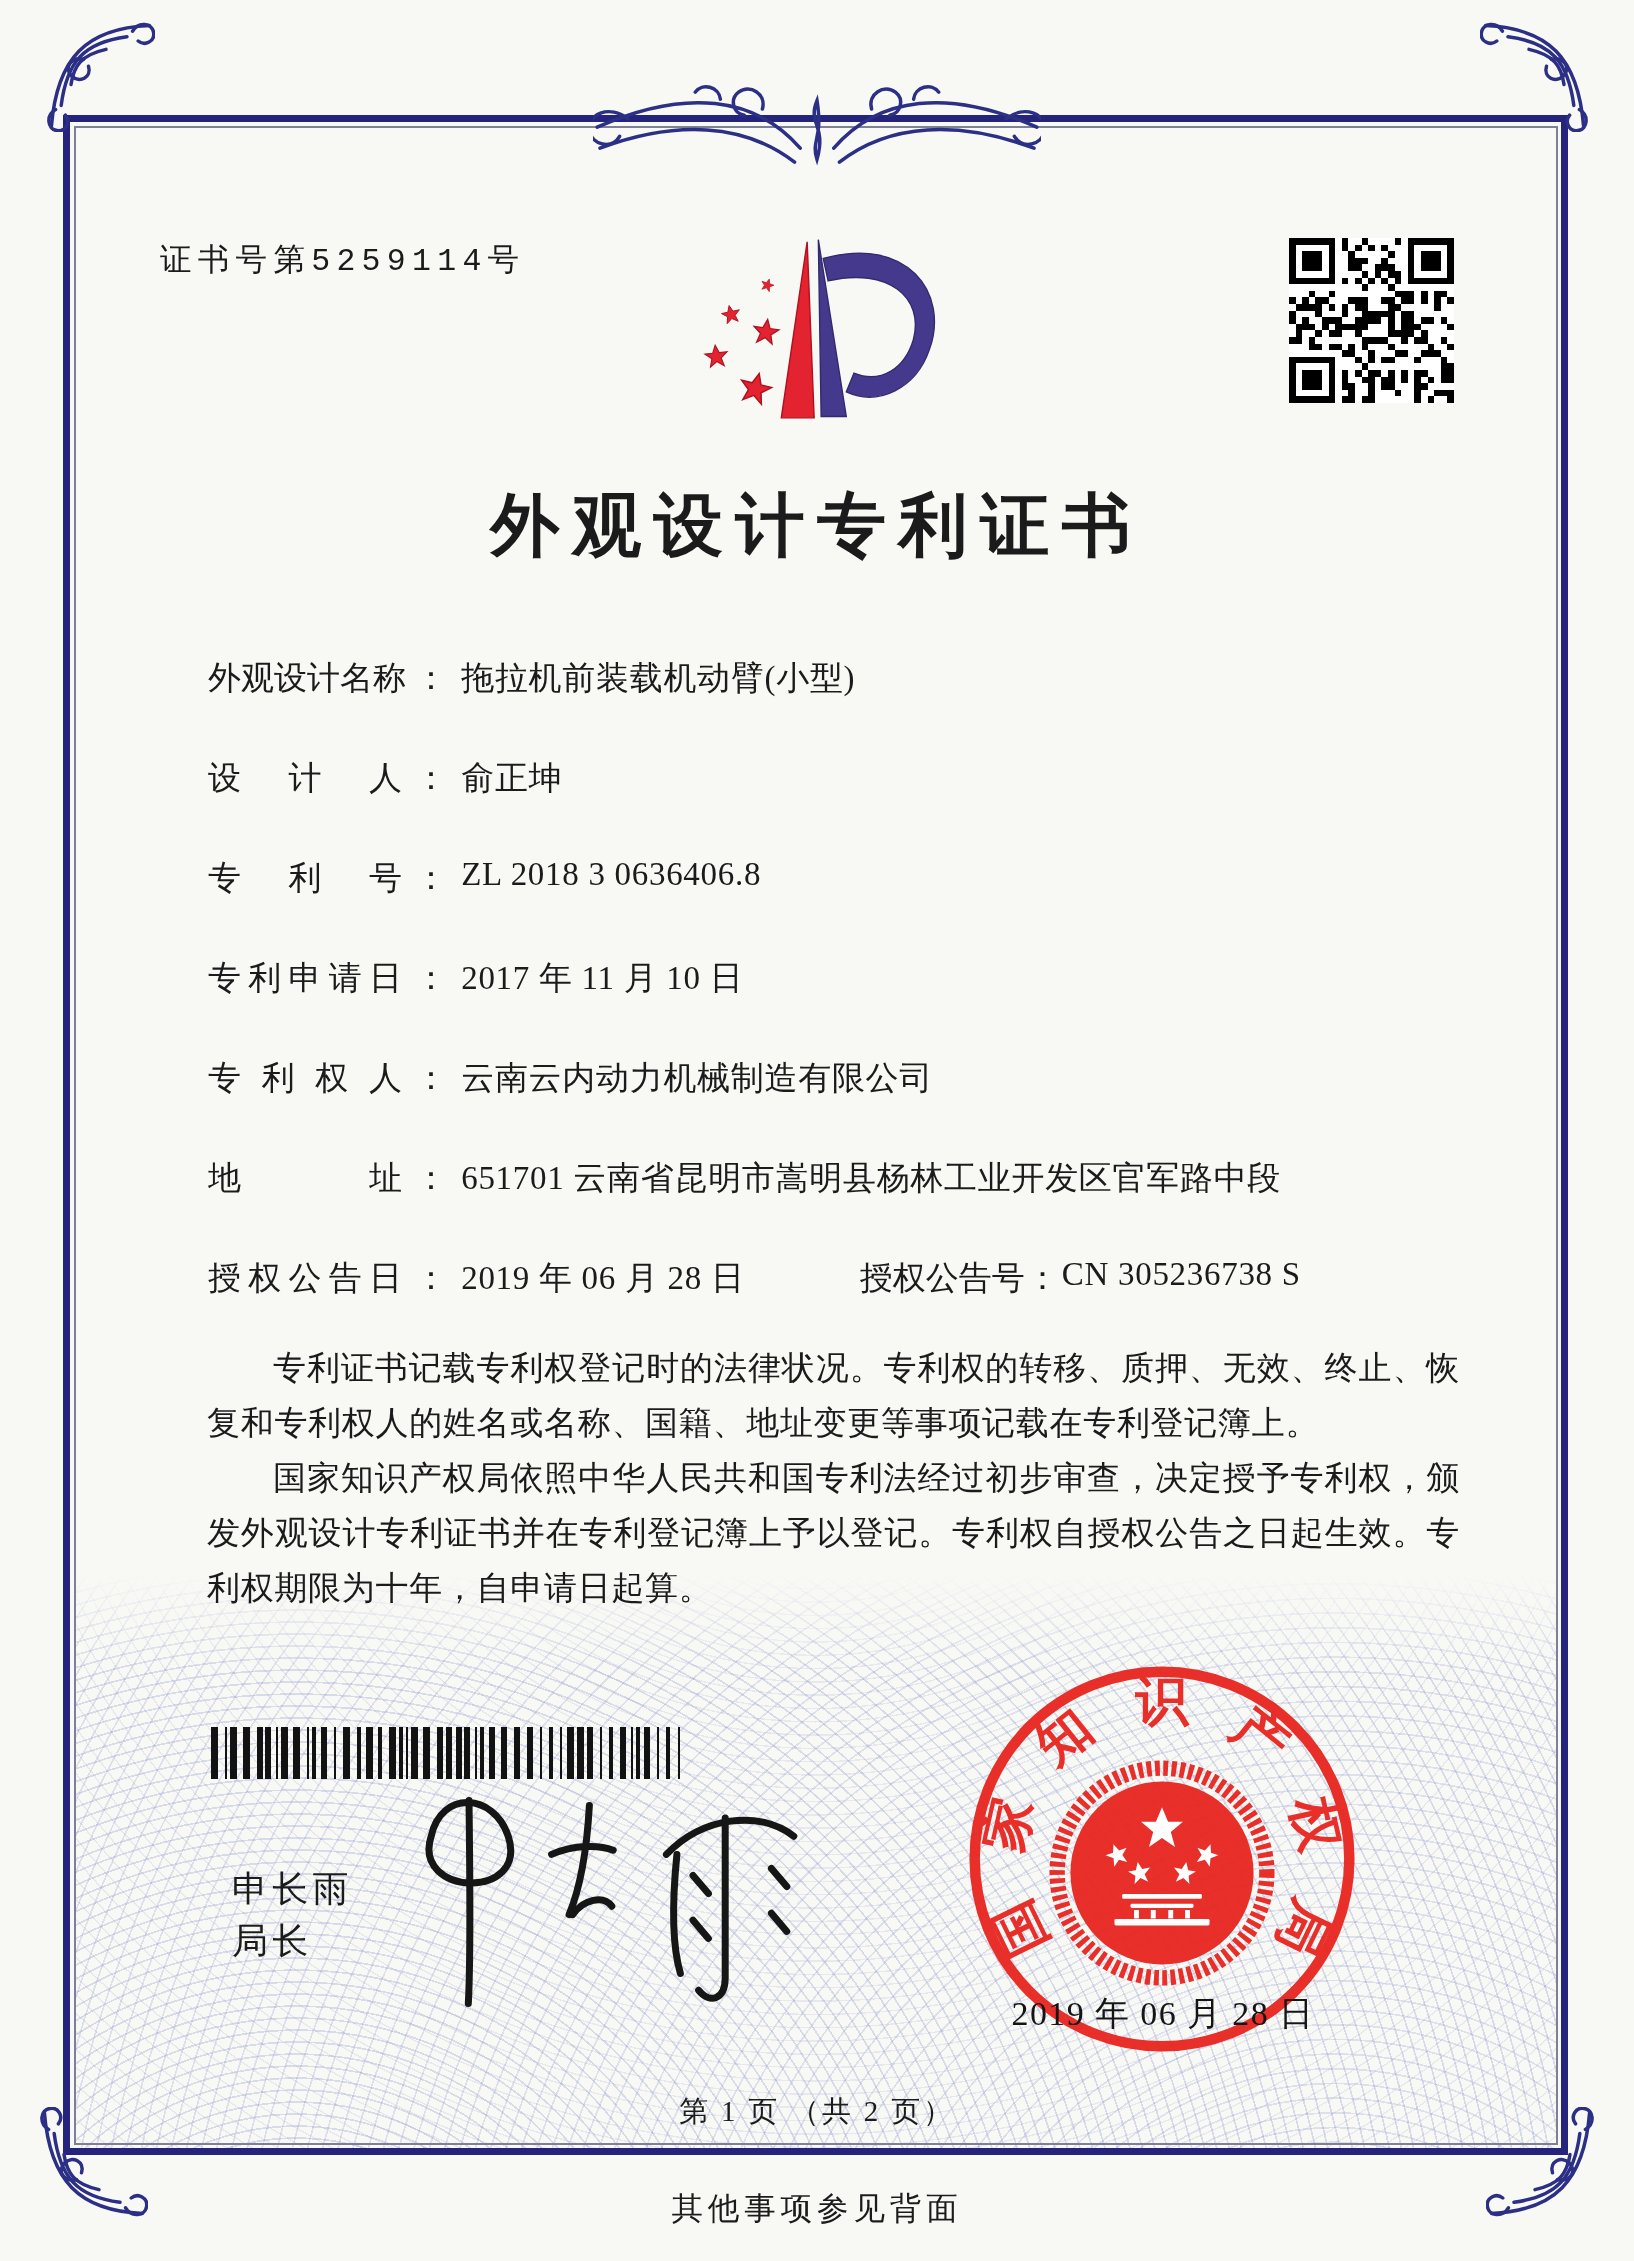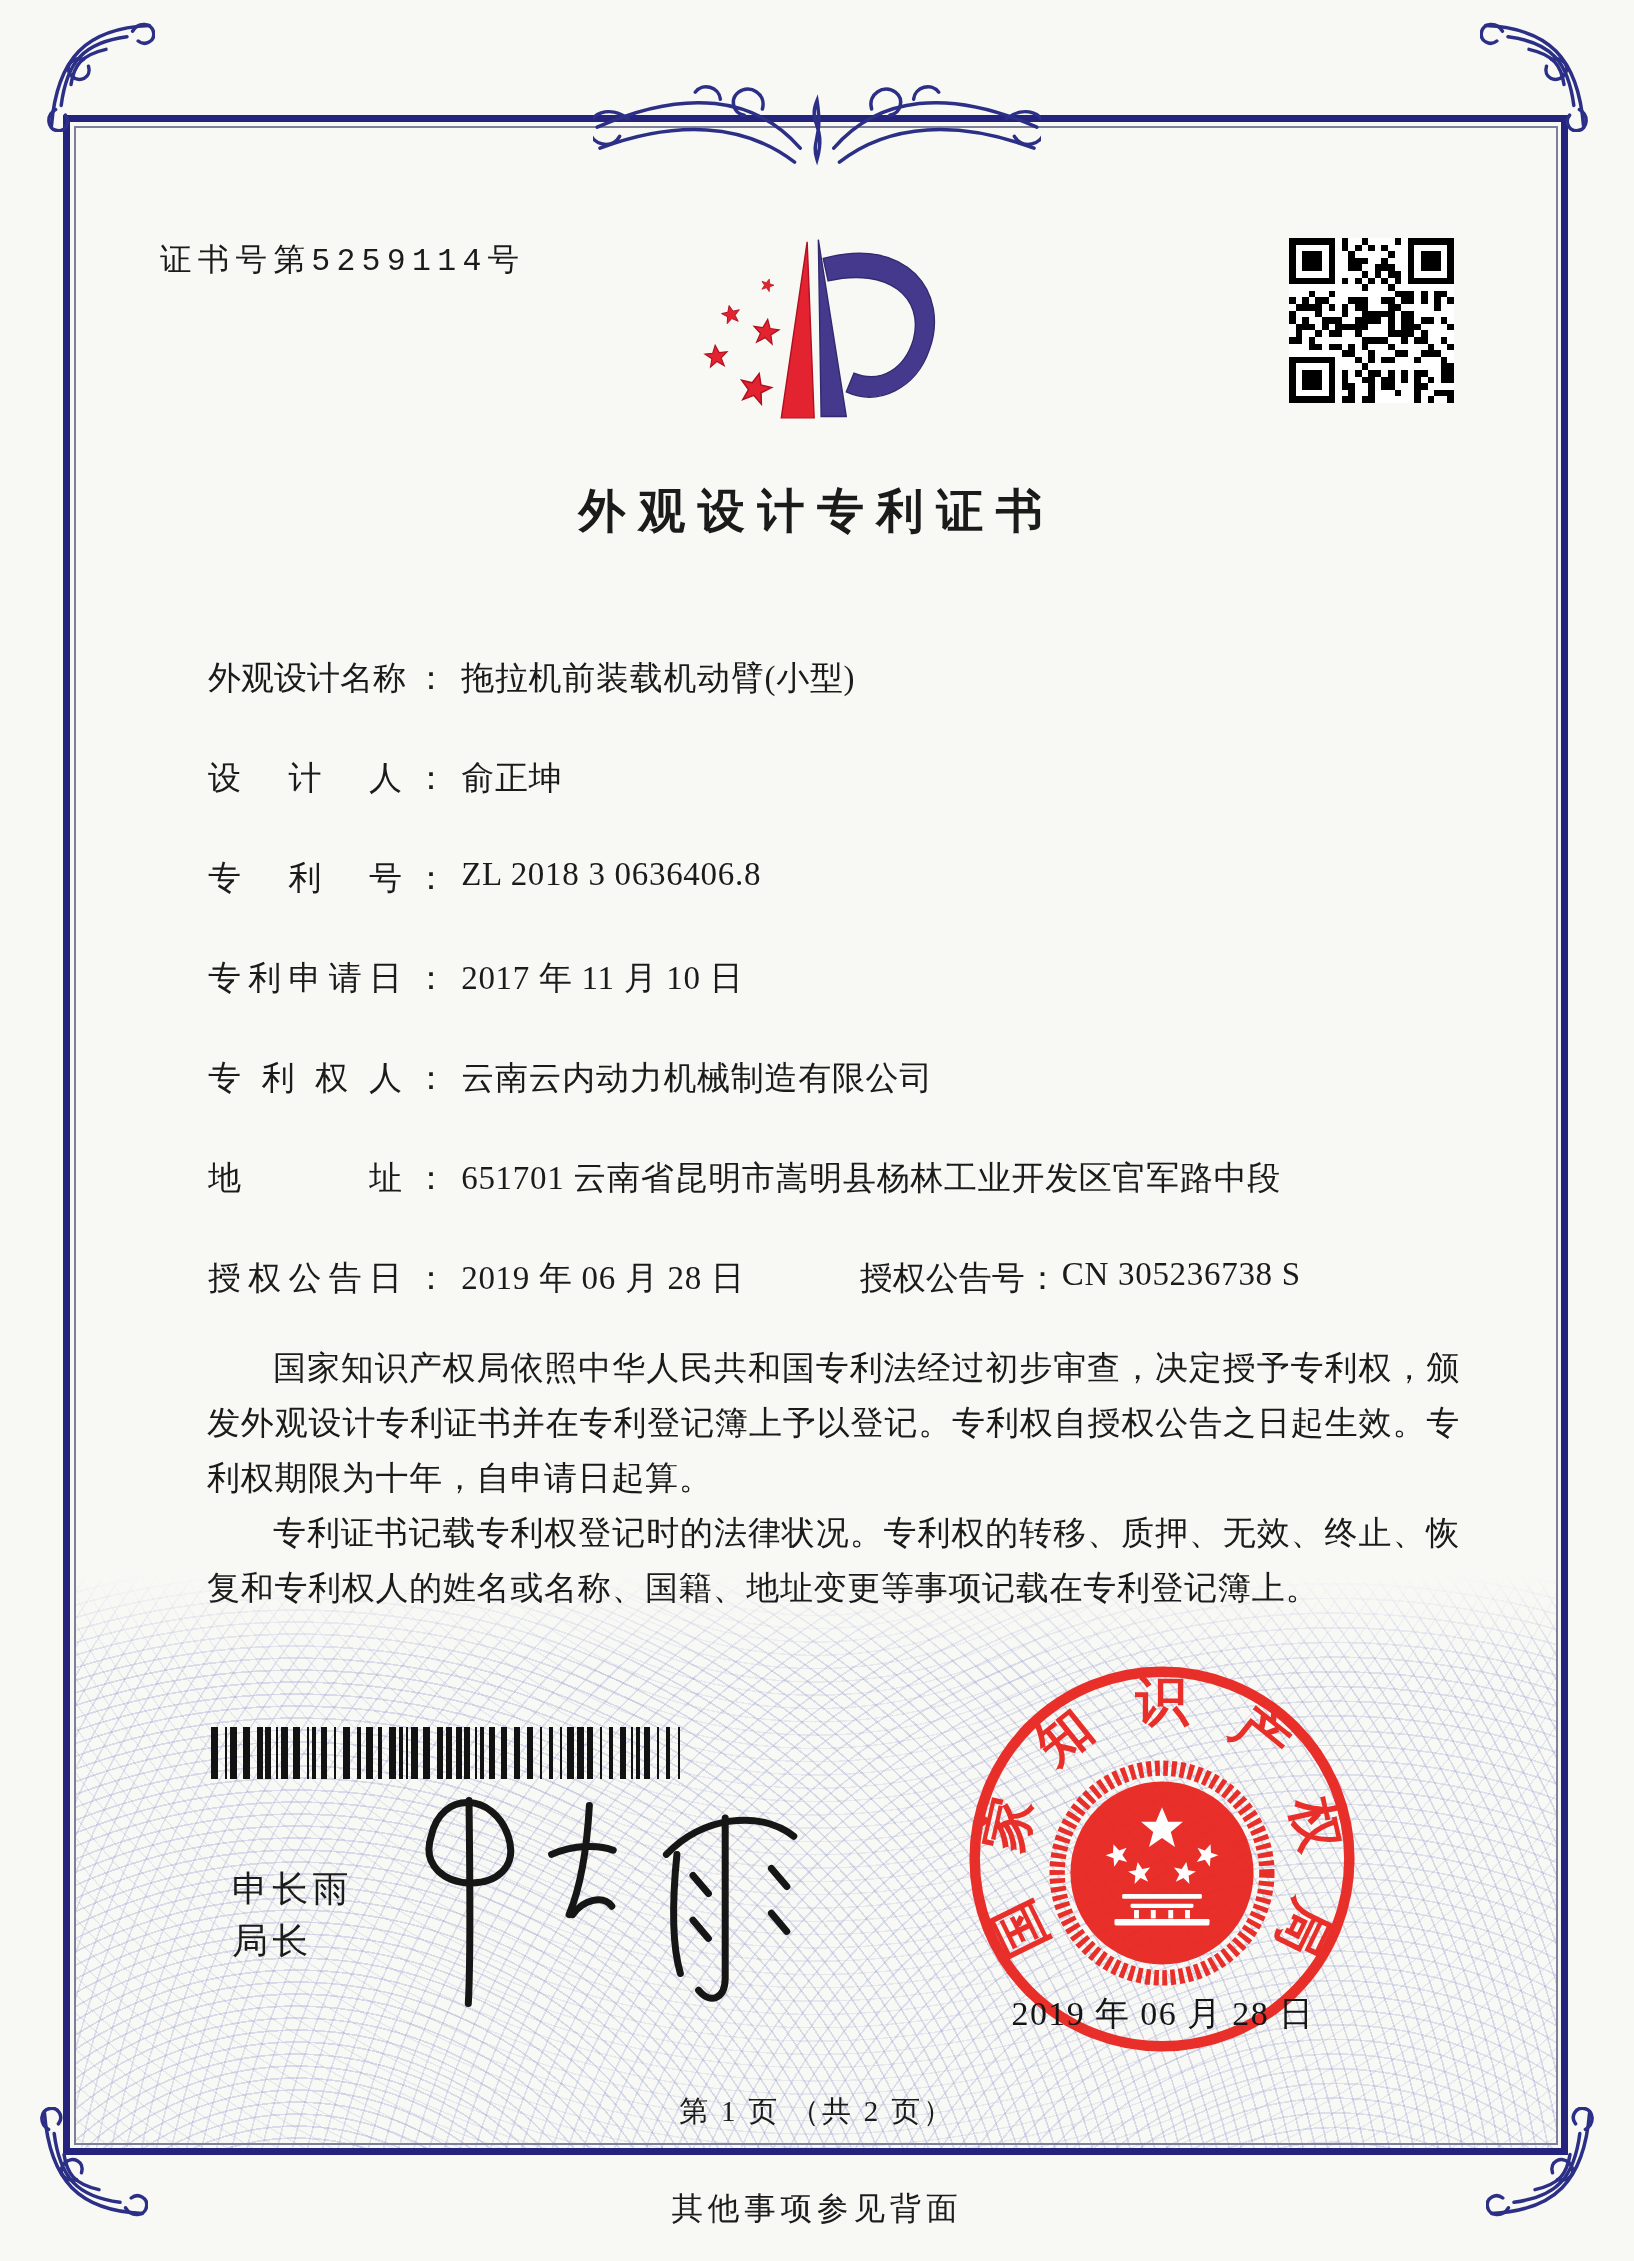--- a/index.html
+++ b/index.html
@@ -22,21 +22,21 @@
     -webkit-mask-image:linear-gradient(180deg,transparent 0,#000 98px);
     mask-image:linear-gradient(180deg,transparent 0,#000 98px);
   }
   
   .orn{position:absolute;z-index:2;color:#2c2f86;}
   
   .cert-no{position:absolute;left:160px;top:239px;font-size:31.5px;letter-spacing:6.3px;z-index:2;font-family:Liberation Mono, monospace;}
   .logo{position:absolute;left:680px;top:208px;width:269px;height:245px;z-index:2;}
   .qr{position:absolute;left:1289px;top:238px;width:165px;height:165px;z-index:2;}
   .title{position:absolute;left:0;right:0;top:480px;text-align:center;
-         font-size:47px;font-weight:700;letter-spacing:12.6px;z-index:2;}
+         font-size:69px;font-weight:700;letter-spacing:12.6px;z-index:2;}
   
   .fields{position:absolute;left:208px;right:147px;top:656px;z-index:2;font-size:33px;}
   .frow{height:100px;display:flex;align-items:flex-start;white-space:nowrap;gap:11px;}
   .flabel{display:inline-block;width:194px;text-align:justify;text-align-last:justify;}
   .fcolon{margin:0 2.8px 0 1.4px;}
   .fvalue{letter-spacing:0.7px;}
   .grant2{margin-left:104px;display:flex;}
   
   .body-text{position:absolute;left:207px;right:174px;top:1341px;z-index:2;
     font-size:33px;line-height:55px;text-align:justify;letter-spacing:0.7px;}
@@ -369,22 +369,22 @@
       <span class="fvalue">2019 年 06 月 28 日</span>
       <span class="grant2">
         <span>授权公告号</span>
           <span class="fcolon">：</span>
         <span class="fvalue">CN 305236738 S</span>
       </span>
     </div>
   </div>
 
   <div class="body-text">
+    <p>专利证书记载专利权登记时的法律状况。专利权的转移、质押、无效、终止、恢复和专利权人的姓名或名称、国籍、地址变更等事项记载在专利登记簿上。</p>
     <p>国家知识产权局依照中华人民共和国专利法经过初步审查，决定授予专利权，颁发外观设计专利证书并在专利登记簿上予以登记。专利权自授权公告之日起生效。专利权期限为十年，自申请日起算。</p>
-    <p>专利证书记载专利权登记时的法律状况。专利权的转移、质押、无效、终止、恢复和专利权人的姓名或名称、国籍、地址变更等事项记载在专利登记簿上。</p>
   </div>
 
   <div class="barcode" id="barcode">
       <i style="left:0px;width:7.1px"></i>
       <i style="left:14.4px;width:2.1px"></i>
       <i style="left:19.3px;width:7.1px"></i>
       <i style="left:31.5px;width:7.1px"></i>
       <i style="left:46px;width:5.5px"></i>
       <i style="left:54px;width:5.5px"></i>
       <i style="left:65px;width:2.1px"></i>

